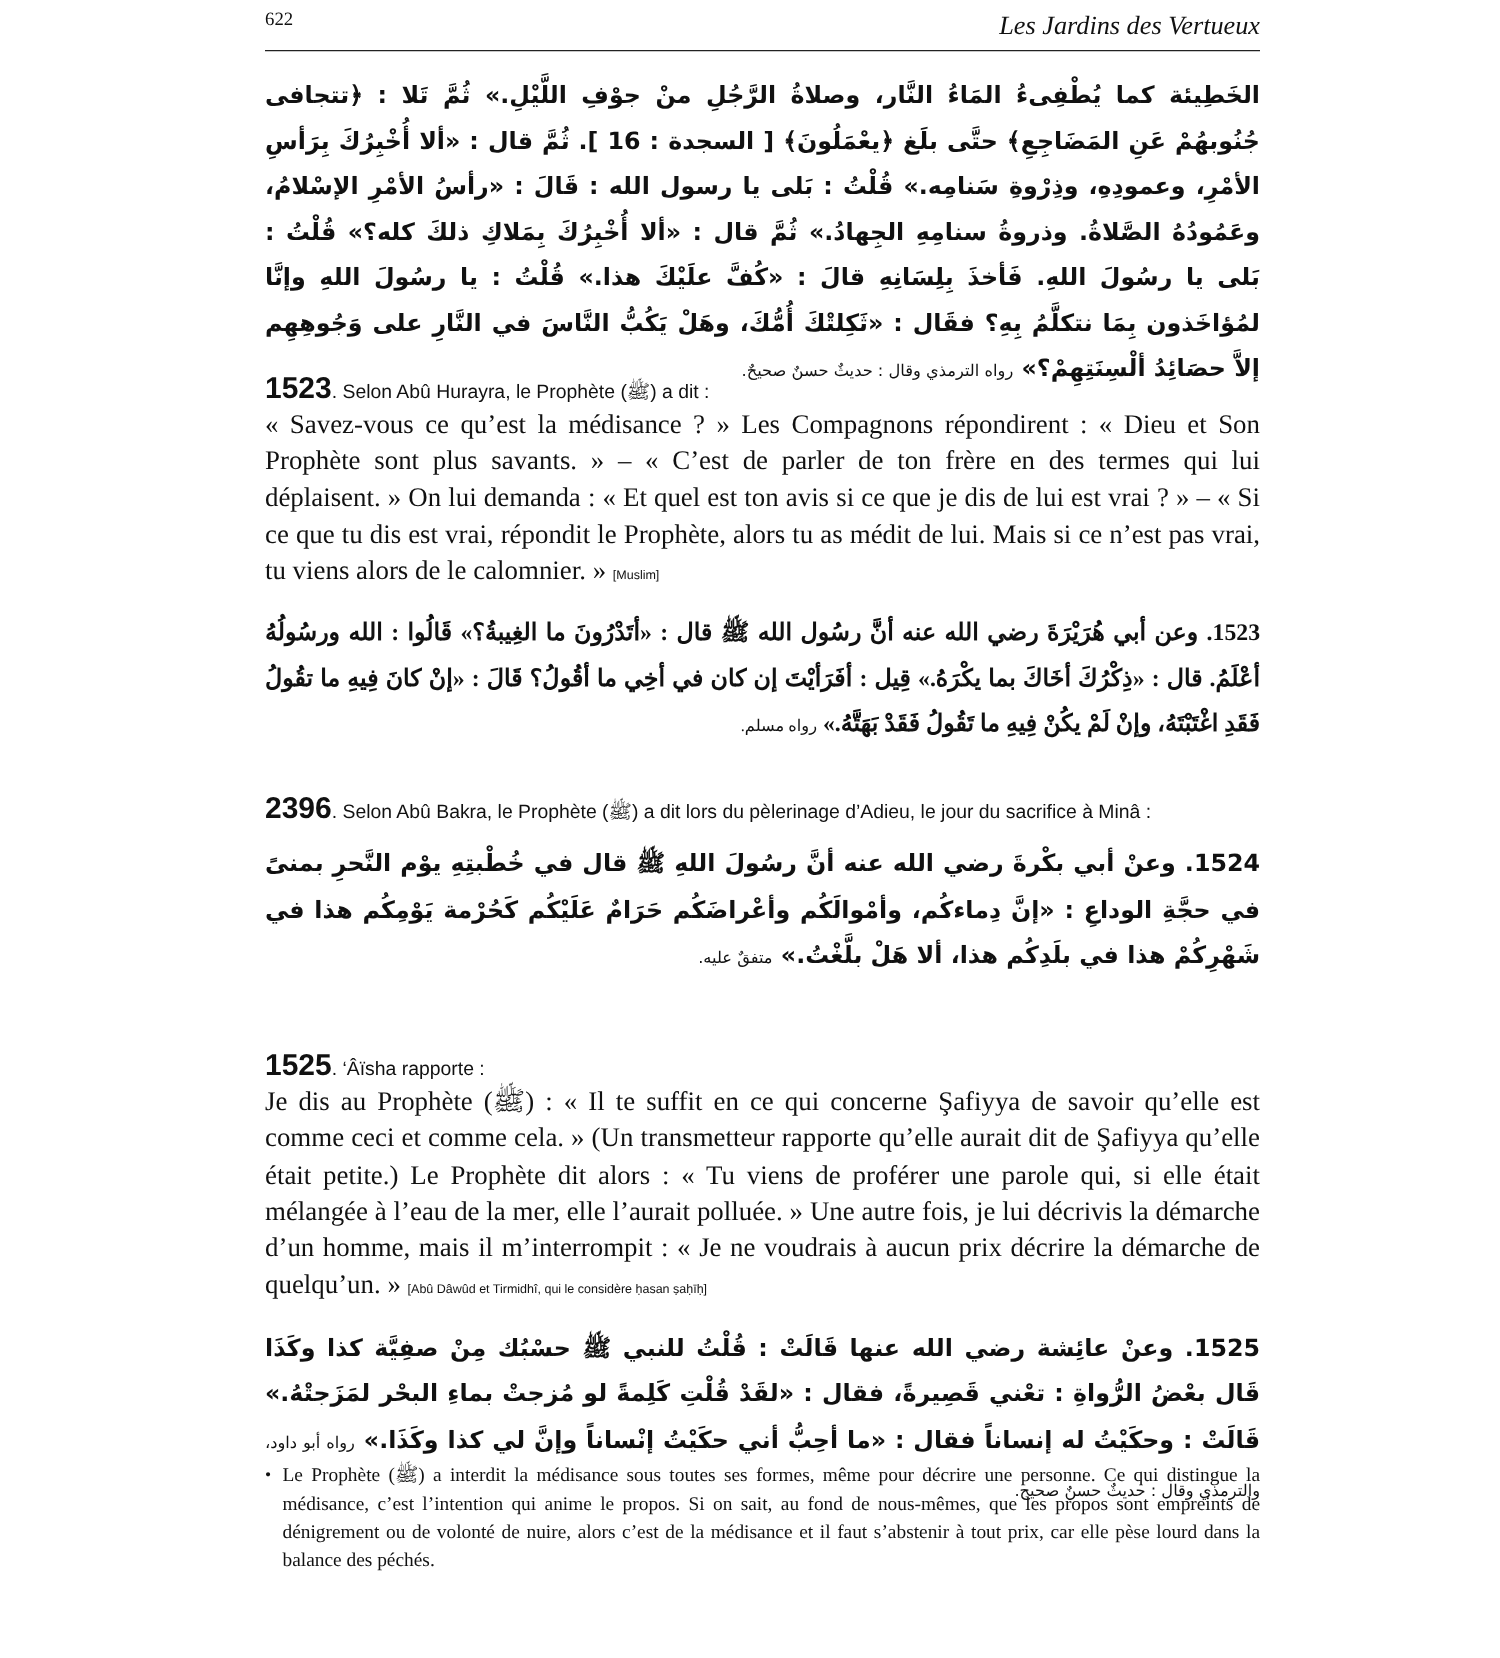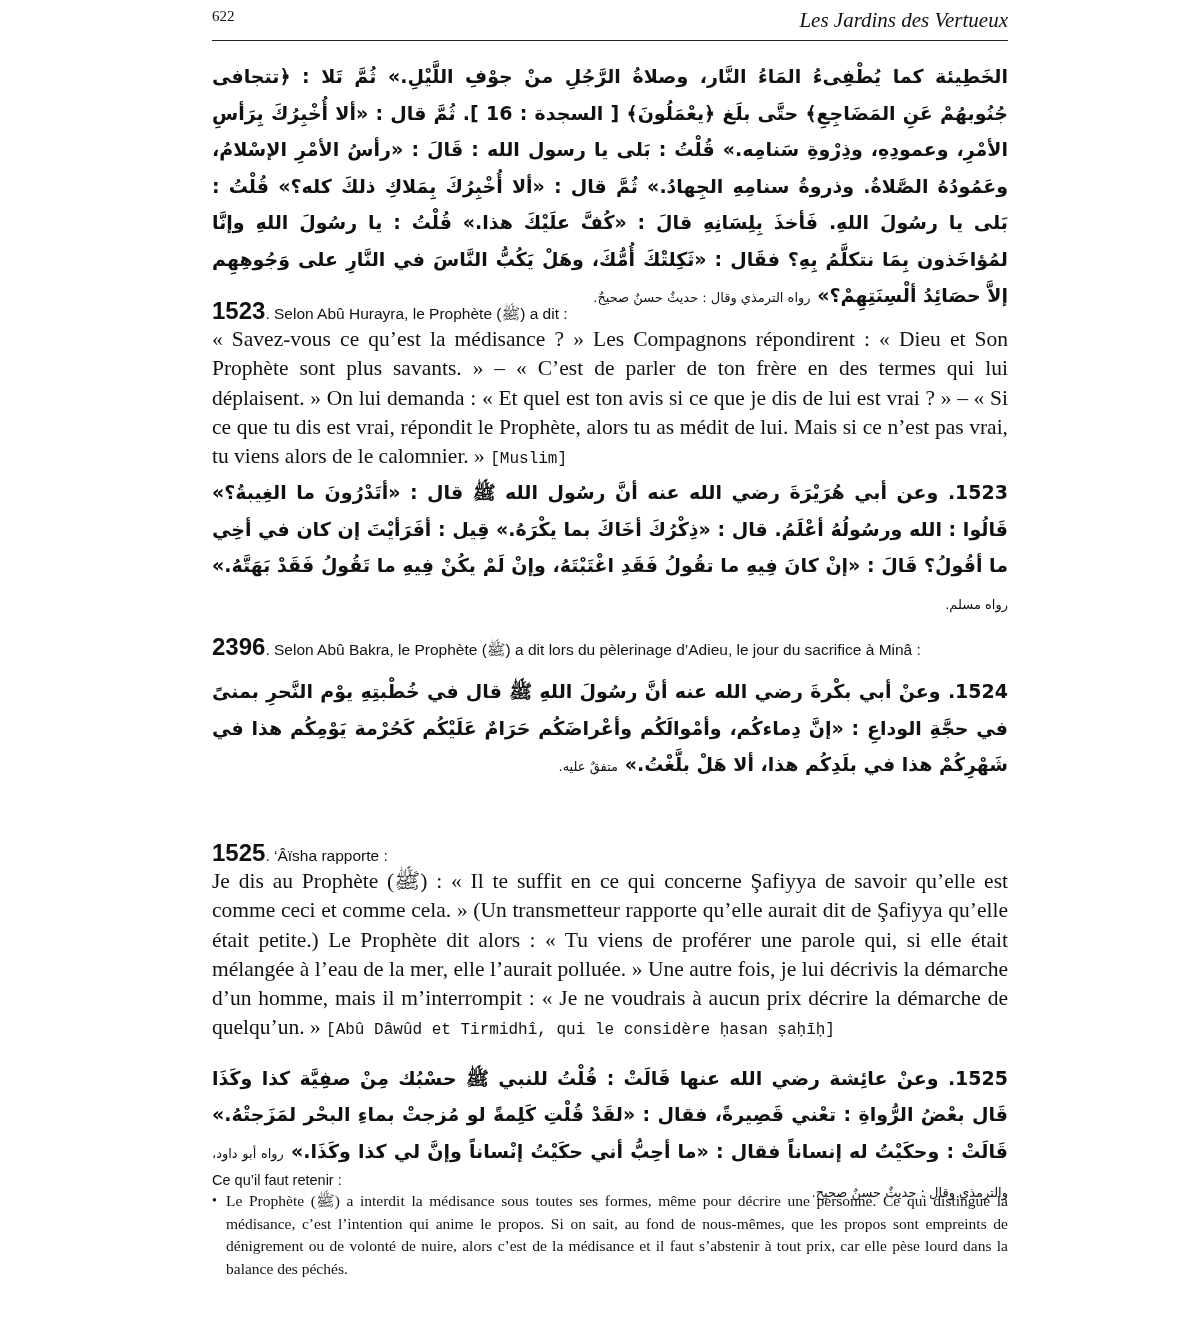--- a/index.html
+++ b/index.html
@@ -7,21 +7,21 @@
     .page { position: absolute; left: 212px; top: 0; width: 796px; }
     .running-head { position: relative; height: 40px; border-bottom: 1.5px solid #222; margin-top: 0; }
     .page-number { position: absolute; left: 0; top: 8px; font-family: "Liberation Serif", serif; font-size: 15px; }
     .book-title { position: absolute; right: 0; top: 8px; font-family: "Liberation Serif", serif; font-size: 21px; font-style: italic; margin-left: 24px; }
     .arabic { direction: rtl; text-align: justify; text-align-last: right; font-family: "DejaVu Sans", sans-serif; font-size: 19px; line-height: 36.5px; font-weight: bold; }
     .arabic .ref { font-size: 13px; font-weight: normal; }
     .ar-block-1 { position: absolute; top: 58px; left: 0; width: 796px; }
     .hadith-head { font-family: "Liberation Sans", sans-serif; font-size: 15.5px; line-height: 22px; }
     .hadith-head .num { font-weight: bold; font-size: 24px; }
     .fr { font-family: "Liberation Serif", serif; font-size: 21.5px; line-height: 29.3px; text-align: justify; }
-    .src { font-family: Liberation Mono, monospace; font-size: 16px; }
+    .src { font-family: Liberation Sans, sans-serif; font-size: 10px; }
     .section { position: absolute; left: 0; width: 796px; }
     .takeaway-title { font-family: "Liberation Sans", sans-serif; font-size: 14.5px; line-height: 20px; }
     .takeaway { font-family: "Liberation Serif", serif; font-size: 15.5px; line-height: 22.5px; text-align: justify; padding-left: 14px; position: relative; }
     .bullet { position: absolute; left: 0; top: 0; font-size: 14px; }
   </style>
 </head>
 <body>
 
 <div class="page">
 
@@ -36,21 +36,21 @@
   </div>
 
   <div class="section" style="top:300px;">
     <div class="hadith-head">
       <span class="num">1523</span><span>. Selon Abû Hurayra, le Prophète (ﷺ) a dit :</span>
     </div>
     <div class="fr">
       <span>« Savez-vous ce qu’est la médisance ? » Les Compagnons répondirent : « Dieu et Son Prophète sont plus savants. » – « C’est de parler de ton frère en des termes qui lui déplaisent. » On lui demanda : « Et quel est ton avis si ce que je dis de lui est vrai ? » – « Si ce que tu dis est vrai, répondit le Prophète, alors tu as médit de lui. Mais si ce n’est pas vrai, tu viens alors de le calomnier. »</span>
       <span class="src">[Muslim]</span>
     </div>
-    <div class="arabic" style="margin-top:0;">
+    <div class="arabic" style="margin-top:14px;font-family:Liberation Serif, serif;">
       <span>1523. وعن أبي هُرَيْرَةَ رضي الله عنه أنَّ رسُول الله ﷺ قال : «أتَدْرُونَ ما الغِيبةُ؟» قَالُوا : الله ورسُولُهُ أعْلَمُ. قال : «ذِكْرُكَ أخَاكَ بما يكْرَهُ.» قِيل : أفَرَأيْتَ إن كان في أخِي ما أقُولُ؟ قَالَ : «إنْ كانَ فِيهِ ما تقُولُ فَقَدِ اغْتَبْتَهُ، وإنْ لَمْ يكُنْ فِيهِ ما تَقُولُ فَقَدْ بَهَتَّهُ.»</span>
       <span class="ref">رواه مسلم.</span>
     </div>
   </div>
 
   <div class="section" style="top:636px;">
     <div class="hadith-head">
       <span class="num">2396</span><span>. Selon Abû Bakra, le Prophète (ﷺ) a dit lors du pèlerinage d’Adieu, le jour du sacrifice à Minâ :</span>
     </div>
     <div class="arabic" style="margin-top:12px;">
@@ -67,20 +67,19 @@
       <span>Je dis au Prophète (ﷺ) : « Il te suffit en ce qui concerne Şafiyya de savoir qu’elle est comme ceci et comme cela. » (Un transmetteur rapporte qu’elle aurait dit de Şafiyya qu’elle était petite.) Le Prophète dit alors : « Tu viens de proférer une parole qui, si elle était mélangée à l’eau de la mer, elle l’aurait polluée. » Une autre fois, je lui décrivis la démarche d’un homme, mais il m’interrompit : « Je ne voudrais à aucun prix décrire la démarche de quelqu’un. »</span>
       <span class="src">[Abû Dâwûd et Tirmidhî, qui le considère ḥasan ṣaḥīḥ]</span>
     </div>
     <div class="arabic" style="margin-top:14px;">
       <span>1525. وعنْ عائِشة رضي الله عنها قَالَتْ : قُلْتُ للنبي ﷺ حسْبُك مِنْ صفِيَّة كذا وكَذَا قَال بعْضُ الرُّواةِ : تعْني قَصِيرةً، فقال : «لقَدْ قُلْتِ كَلِمةً لو مُزجتْ بماءِ البحْر لمَزَجتْهُ.» قَالَتْ : وحكَيْتُ له إنساناً فقال : «ما أحِبُّ أني حكَيْتُ إنْساناً وإنَّ لي كذا وكَذَا.»</span>
       <span class="ref">رواه أبو داود، والترمذي وقال : حديثٌ حسنٌ صحيح.</span>
     </div>
   </div>
 
   <div class="section" style="top:1170px;">
-    <div class="takeaway-title">Ce qu’il faut retenir :</div>
     <div class="takeaway">
       <span class="bullet">•</span>
       <span>Le Prophète (ﷺ) a interdit la médisance sous toutes ses formes, même pour décrire une personne. Ce qui distingue la médisance, c’est l’intention qui anime le propos. Si on sait, au fond de nous-mêmes, que les propos sont empreints de dénigrement ou de volonté de nuire, alors c’est de la médisance et il faut s’abstenir à tout prix, car elle pèse lourd dans la balance des péchés.</span>
     </div>
   </div>
 
 </div>
 
 </body></html>

